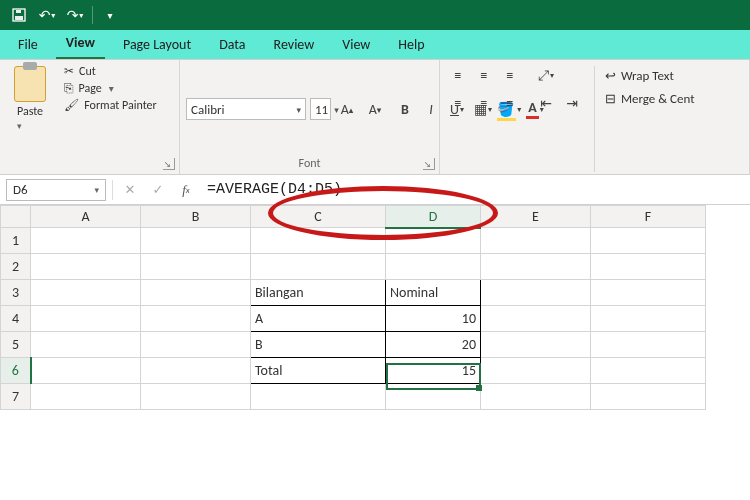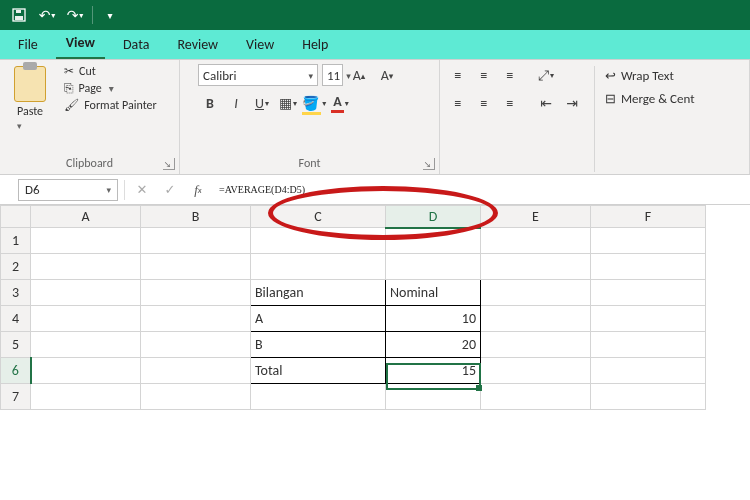--- a/index.html
+++ b/index.html
@@ -22,40 +22,40 @@
 
   .paste-col { display: flex; flex-direction: column; align-items: center; width: 48px; }
   .paste-icon { width: 32px; height: 36px; background: #f6e3b1; border: 1px solid #d0a030; border-radius: 3px; position: relative; margin-top: 2px; }
   .paste-icon::before { content: ""; position: absolute; top: -5px; left: 8px; width: 14px; height: 8px; background: #aaa; border-radius: 2px; }
   .paste-lbl { font-size: 12px; margin-top: 2px; }
 
   .clip-col { display: flex; flex-direction: column; gap: 3px; margin-left: 4px; font-size: 12px; }
   .clip-row { display: flex; align-items: center; gap: 5px; }
   .clip-row .dd { font-size: 10px; color: #666; margin-left: 2px; }
 
-  .font-col { display: flex; flex-direction: column; gap: 6px; margin-left: 12px; }
+  .font-col { display: flex; flex-direction: row; gap: 6px; }
   .fontrow1 { display: flex; gap: 4px; align-items: center; }
   .combo { height: 22px; border: 1px solid #bbb; background: #fff; display: flex; align-items: center; padding: 0 4px; font-size: 13px; }
   .combo .caret { margin-left: auto; font-size: 9px; color: #555; padding-left: 6px; }
   .fontrow2 { display: flex; gap: 2px; align-items: center; }
   .ico { width: 24px; height: 22px; display: flex; align-items: center; justify-content: center; font-size: 14px; color: #444; }
   .ico .dd { font-size: 8px; margin-left: 1px; }
 
   .align-col { display: flex; flex-direction: column; gap: 6px; }
   .alignrow { display: flex; gap: 2px; align-items: center; }
 
   .wrap-col { display: flex; flex-direction: column; gap: 8px; font-size: 13px; padding-top: 4px; }
   .wrap-row { display: flex; align-items: center; gap: 5px; }
 
   .formulabar-row { height: 30px; display: flex; align-items: center; border-bottom: 1px solid #d0d0d0; background: #fff; padding: 2px 6px; gap: 6px; }
-  .namebox { width: 100px; height: 22px; border: 1px solid #bbb; background: #fff; display: flex; align-items: center; padding: 0 6px; font-size: 13px; color: #333; margin-left: 12px; }
+  .namebox { width: 100px; height: 22px; border: 1px solid #bbb; background: #fff; display: flex; align-items: center; padding: 0 6px; font-size: 13px; color: #333; }
   .namebox .caret { margin-left: auto; font-size: 9px; color: #666; }
   .fbar-btn { width: 22px; height: 22px; display: flex; align-items: center; justify-content: center; color: #aaa; font-size: 13px; }
   .fx { font-style: italic; font-family: "Times New Roman", serif; color: #555; }
-  .formula-input { flex: 1; height: 22px; border: none; background: #fff; font-size: 10px; font-family: Liberation Serif, serif; padding: 0 4px; color: #222; }
+  .formula-input { flex: 1; height: 22px; border: none; background: #fff; font-size: 15px; font-family: Liberation Mono, monospace; padding: 0 4px; color: #222; }
 
   .sheet { position: relative; background: #fff; }
   table.grid { border-collapse: collapse; table-layout: fixed; }
   .grid th, .grid td { border: 1px solid #d4d4d4; font-size: 14px; font-family: Calibri, Arial; }
   .grid thead th { background: #f3f2f1; height: 22px; font-weight: normal; text-align: center; }
   .grid thead th.selcol { border-bottom: 2px solid #217346; background: #e6efe9; color: #217346; }
   .grid tbody th { background: #f3f2f1; width: 30px; font-weight: normal; text-align: center; }
   .grid tbody th.selrow { border-right: 2px solid #217346; background: #e6efe9; color: #217346; }
   .grid td { height: 26px; padding: 0 4px; }
   .grid .corner { background: #f3f2f1; width: 30px; }
@@ -83,20 +83,21 @@
   </div>
   <div class="tb-btn">↶<span style="font-size:8px;margin-left:1px">▾</span></div>
   <div class="tb-btn">↷<span style="font-size:8px;margin-left:1px">▾</span></div>
   <div class="tb-sep"></div>
   <div class="tb-btn" style="font-size:10px;">▾</div>
 </div>
 
 <div class="tabs">
   <div class="tab">File</div>
   <div class="tab active">View</div>
+  <div class="tab">Page Layout</div>
   <div class="tab">Data</div>
   <div class="tab">Review</div>
   <div class="tab">View</div>
   <div class="tab">Help</div>
 </div>
 
 <div class="ribbon">
 
   <div class="rgroup" style="width:180px">
     <div class="body">
@@ -113,21 +114,20 @@
             <span>⎘</span>
             <span>Page</span>
             <span class="dd">▾</span>
           </div>
         <div class="clip-row">
             <span>🖌</span>
             <span>Format Painter</span>
           </div>
       </div>
     </div>
-    <div class="label">Clipboard</div>
     <div class="corner"></div>
   </div>
 
   <div class="rgroup" style="width:260px">
     <div class="body">
       <div class="font-col" style="width:100%">
         <div class="fontrow1">
           <div class="combo" style="width:120px">
               <span>Calibri</span>
               <span class="caret">▾</span>

